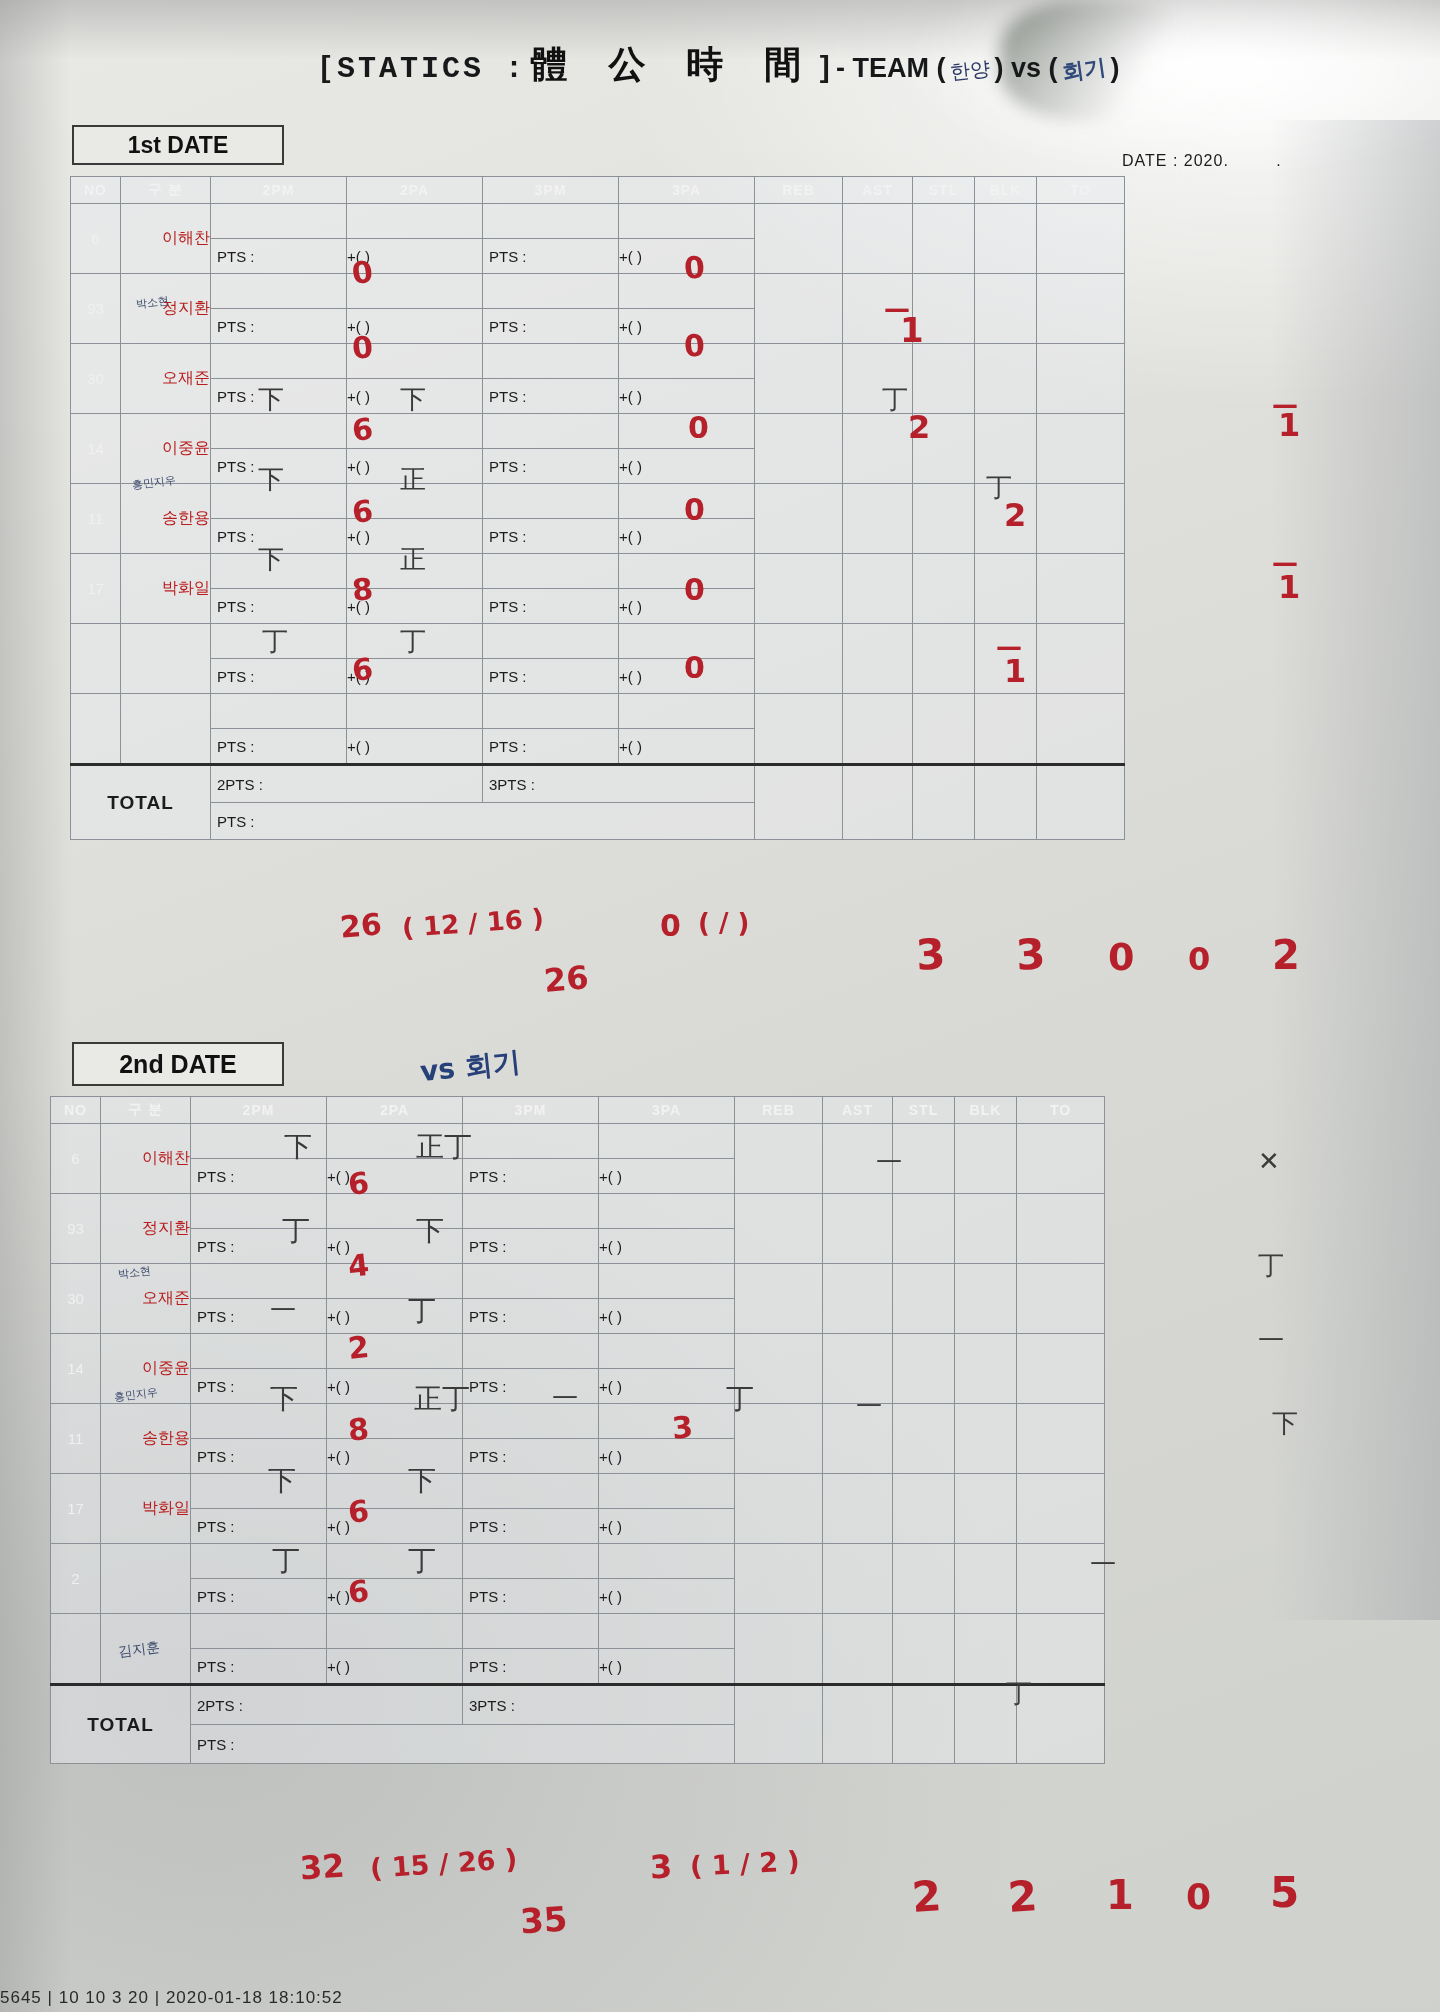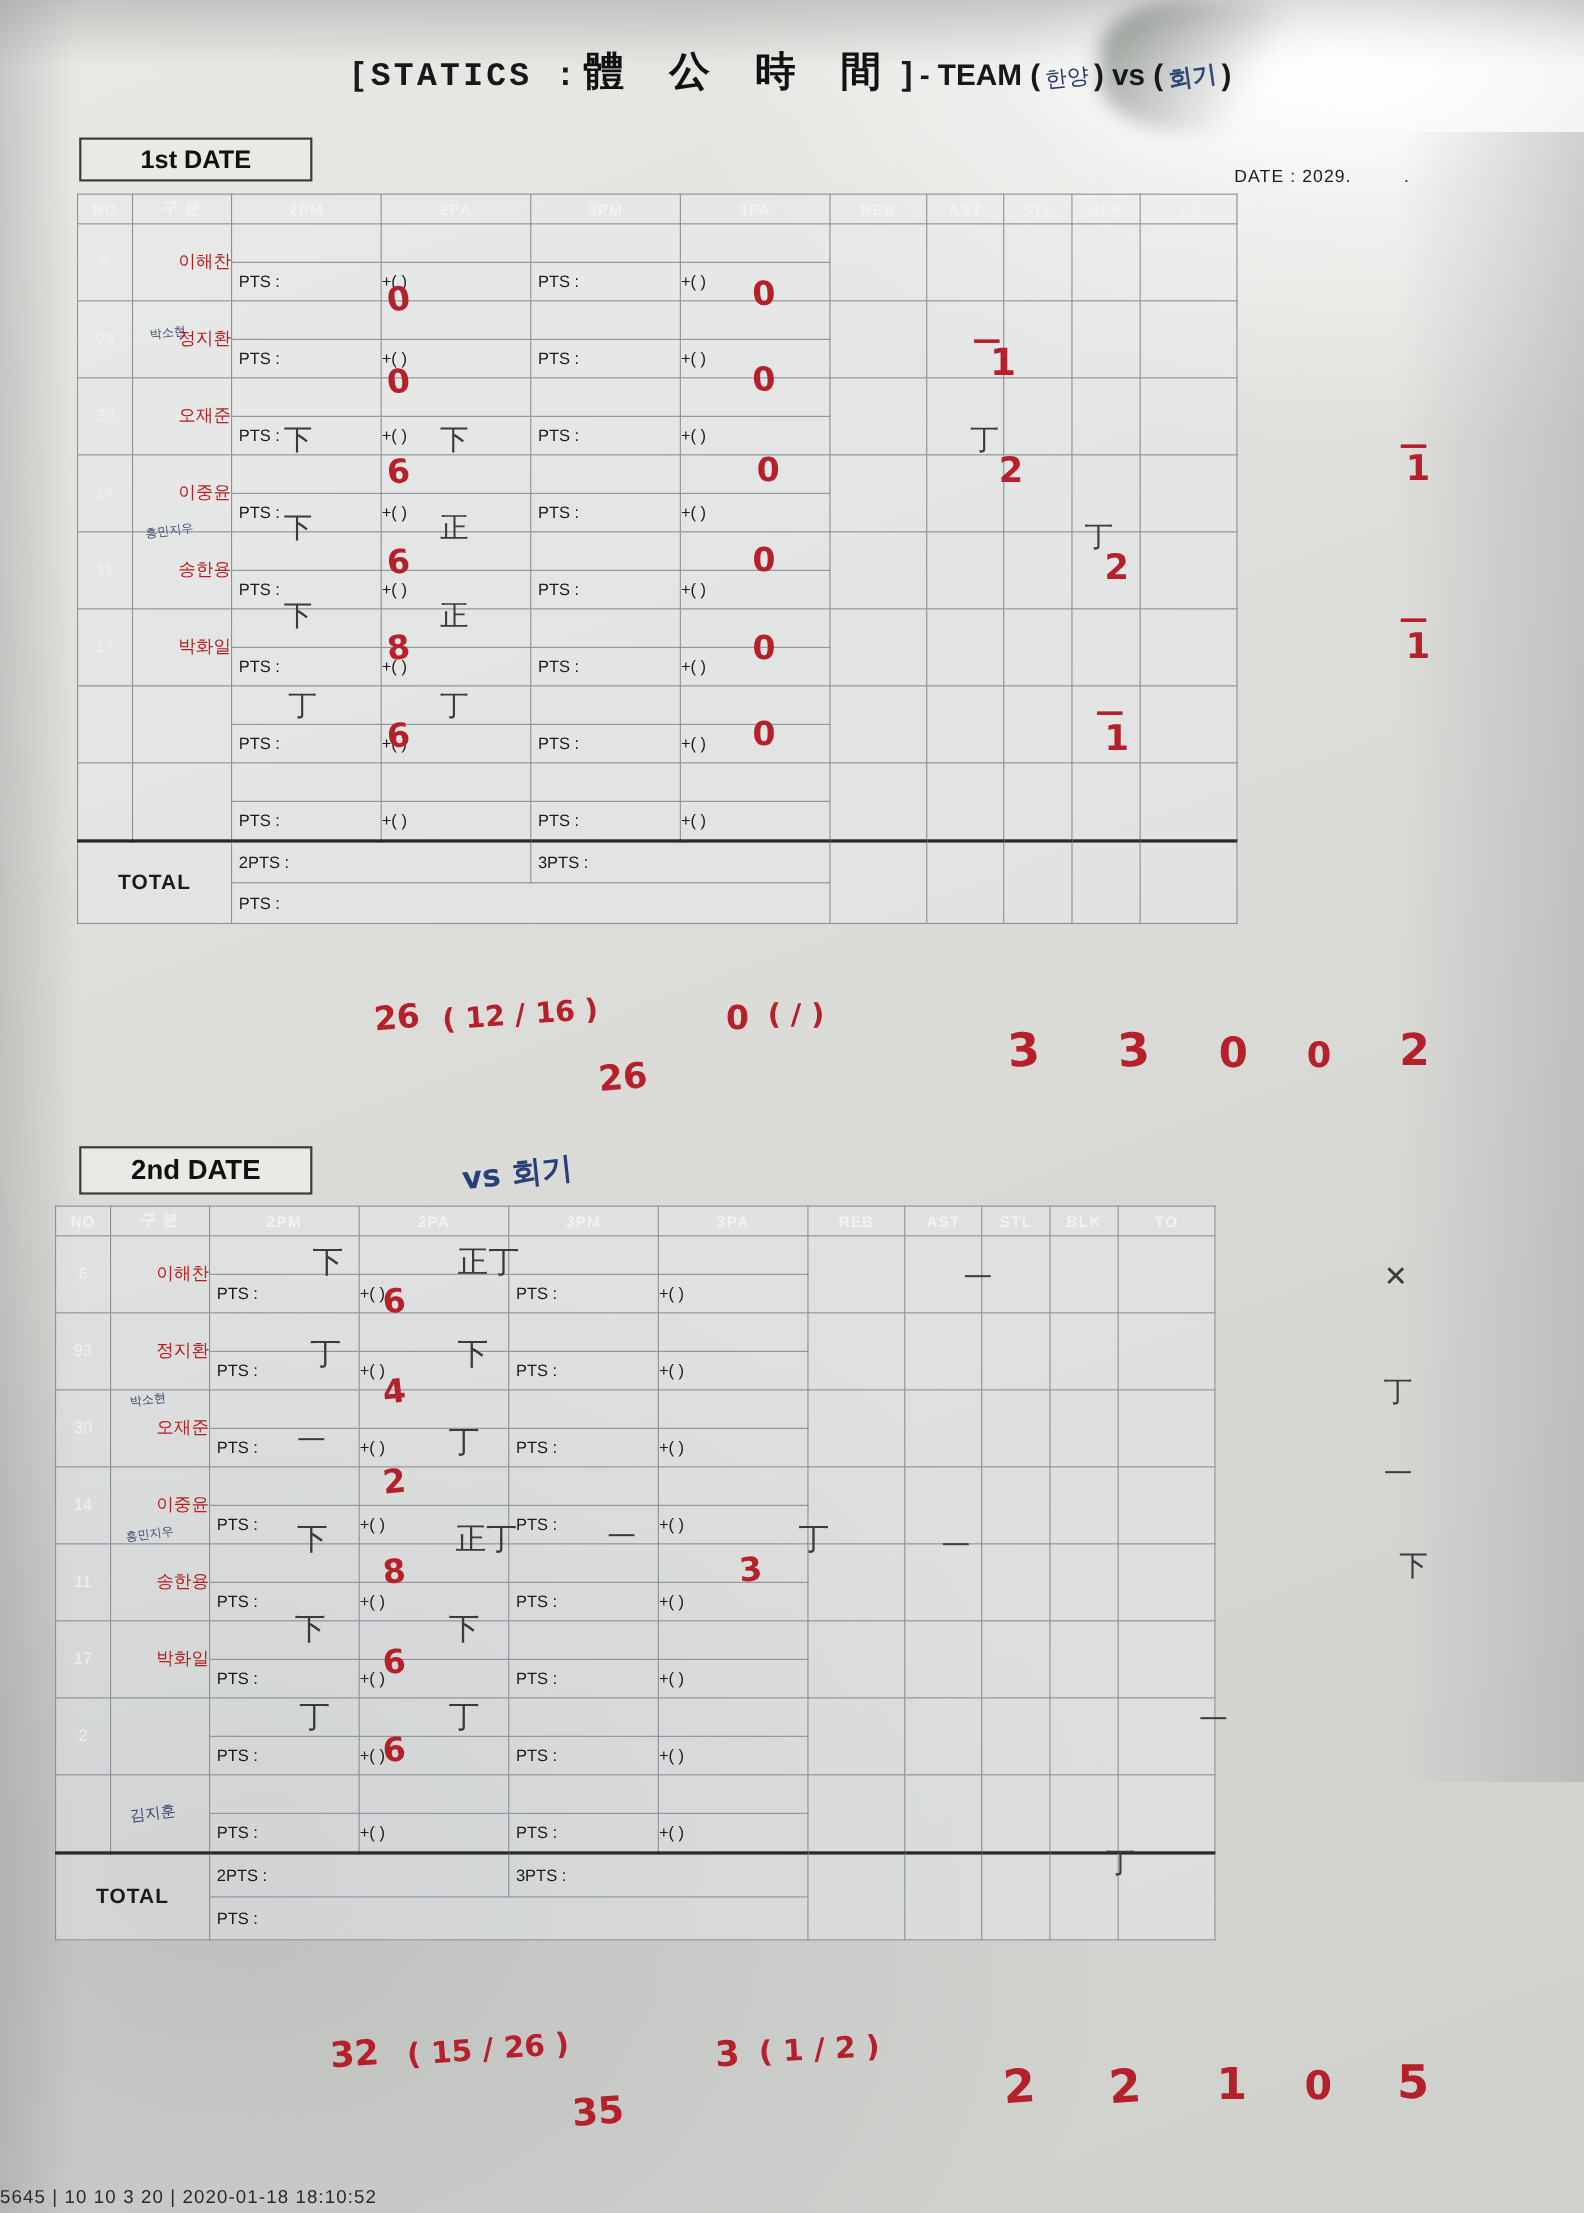--- a/index.html
+++ b/index.html
@@ -139,21 +139,21 @@
   <span class="t-team">- TEAM (</span>
   <span class="hand-blue">한양</span>
   <span class="t-team">) vs (</span>
   <span class="hand-blue2">회기</span>
   <span class="t-team">)</span>
 </div>
 
 <div class="gametitle" style="left:72px;top:125px;width:208px;height:36px;line-height:36px;font-size:23px;">1st DATE</div>
 
 <div class="date" style="left:1122px;top:152px;">
-  <span>DATE : 2029.</span>
+  <span>DATE : 2020.</span>
   <span style="padding-left:42px;">.</span>
 </div>
 
 <div class="sheet" style="left:70px;top:176px;">
 <table class="stat">
   <colgroup>
     <col style="width:50px">
         <col style="width:90px">
     <col style="width:136px">
         <col style="width:136px">

